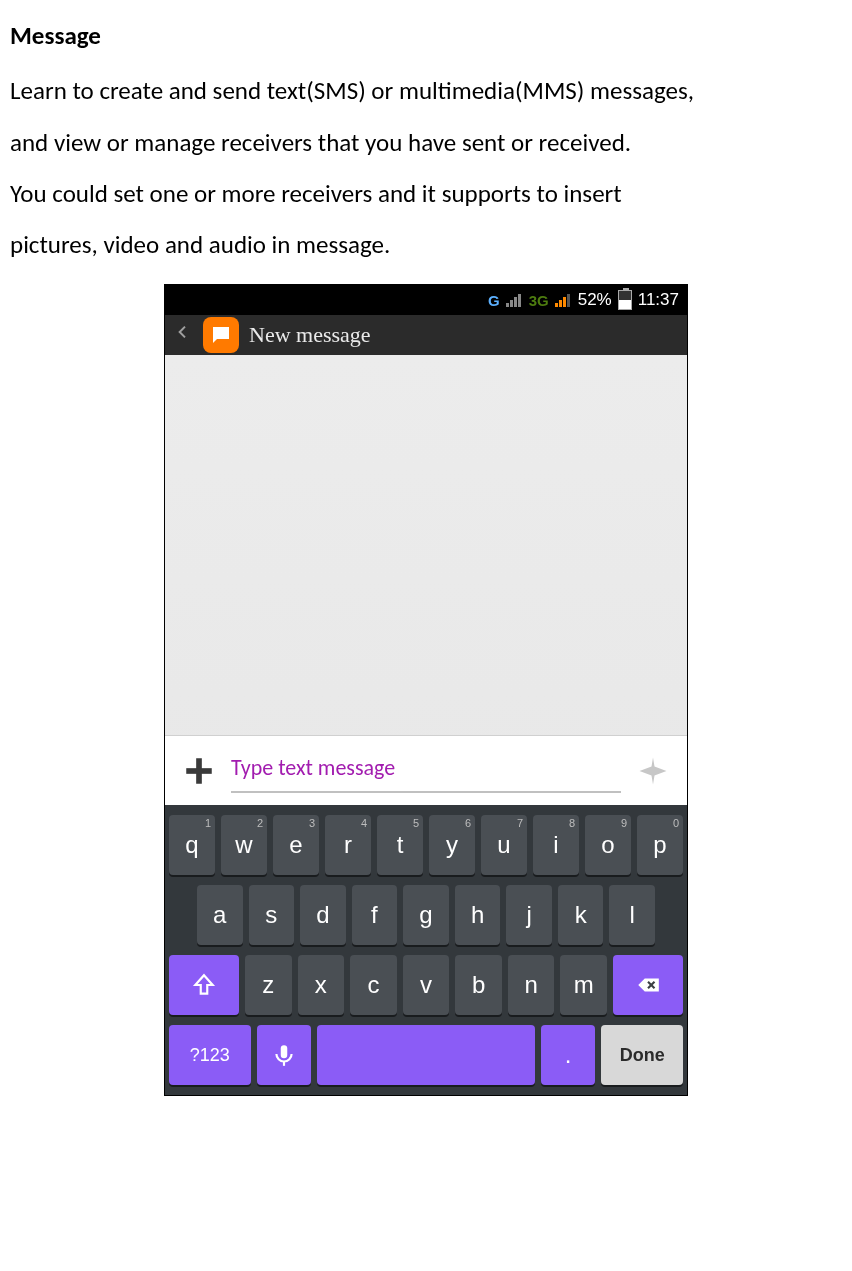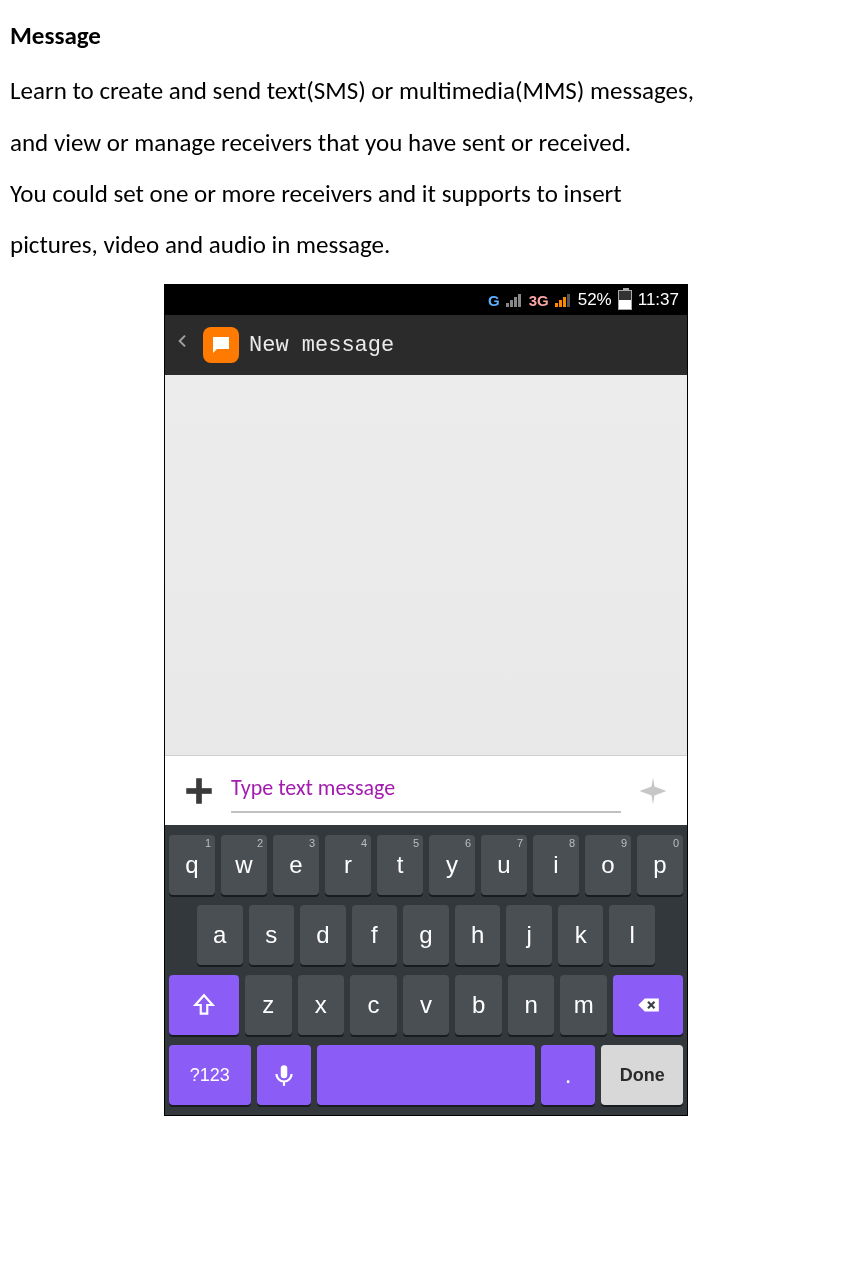--- a/index.html
+++ b/index.html
@@ -27,21 +27,21 @@
       color: #fff;
       display: flex;
       justify-content: flex-end;
       align-items: center;
       gap: 6px;
       padding: 0 8px;
       font-size: 17px;
       font-family: Arial, sans-serif;
     }
     .sig-g { color: #5db1ff; font-weight: bold; font-size: 15px; }
-    .sig-3g { color: #fca5a5; font-weight: bold; font-size: 15px; }
+    .sig-3g { color: #4d7c0f; font-weight: bold; font-size: 15px; }
     .sig-bars {
       display: inline-flex;
       align-items: flex-end;
       gap: 1px;
       height: 14px;
       margin-right: 2px;
     }
     .sig-bars span { width: 3px; background: #888; }
     .sig-bars span:nth-child(1){height:4px}
     .sig-bars span:nth-child(2){height:7px}
@@ -55,28 +55,28 @@
     }
     .batt::before {
       content:""; position:absolute; top:-3px; left:4px; width:6px; height:2px; background:#aaa;
     }
     .batt::after {
       content:""; position:absolute; bottom:0; left:0; right:0; height:50%; background:#fff;
     }
     .status-time { color:#fff; font-weight:500; }
 
     .action-bar {
-      height: 60px;
+      height: 40px;
       background: #2b2b2b;
       display: flex;
       align-items: center;
       gap: 10px;
       padding: 0 8px;
       color:#fff;
-      font-family: Liberation Mono, monospace;
+      font-family: Liberation Serif, serif;
       font-size: 22px;
     }
     .back-caret {
       color:#9f9f9f;
       font-size: 26px;
       padding: 0 2px;
     }
     .app-icon {
       width: 36px; height: 36px; border-radius: 8px;
       background: #ff7a00;

